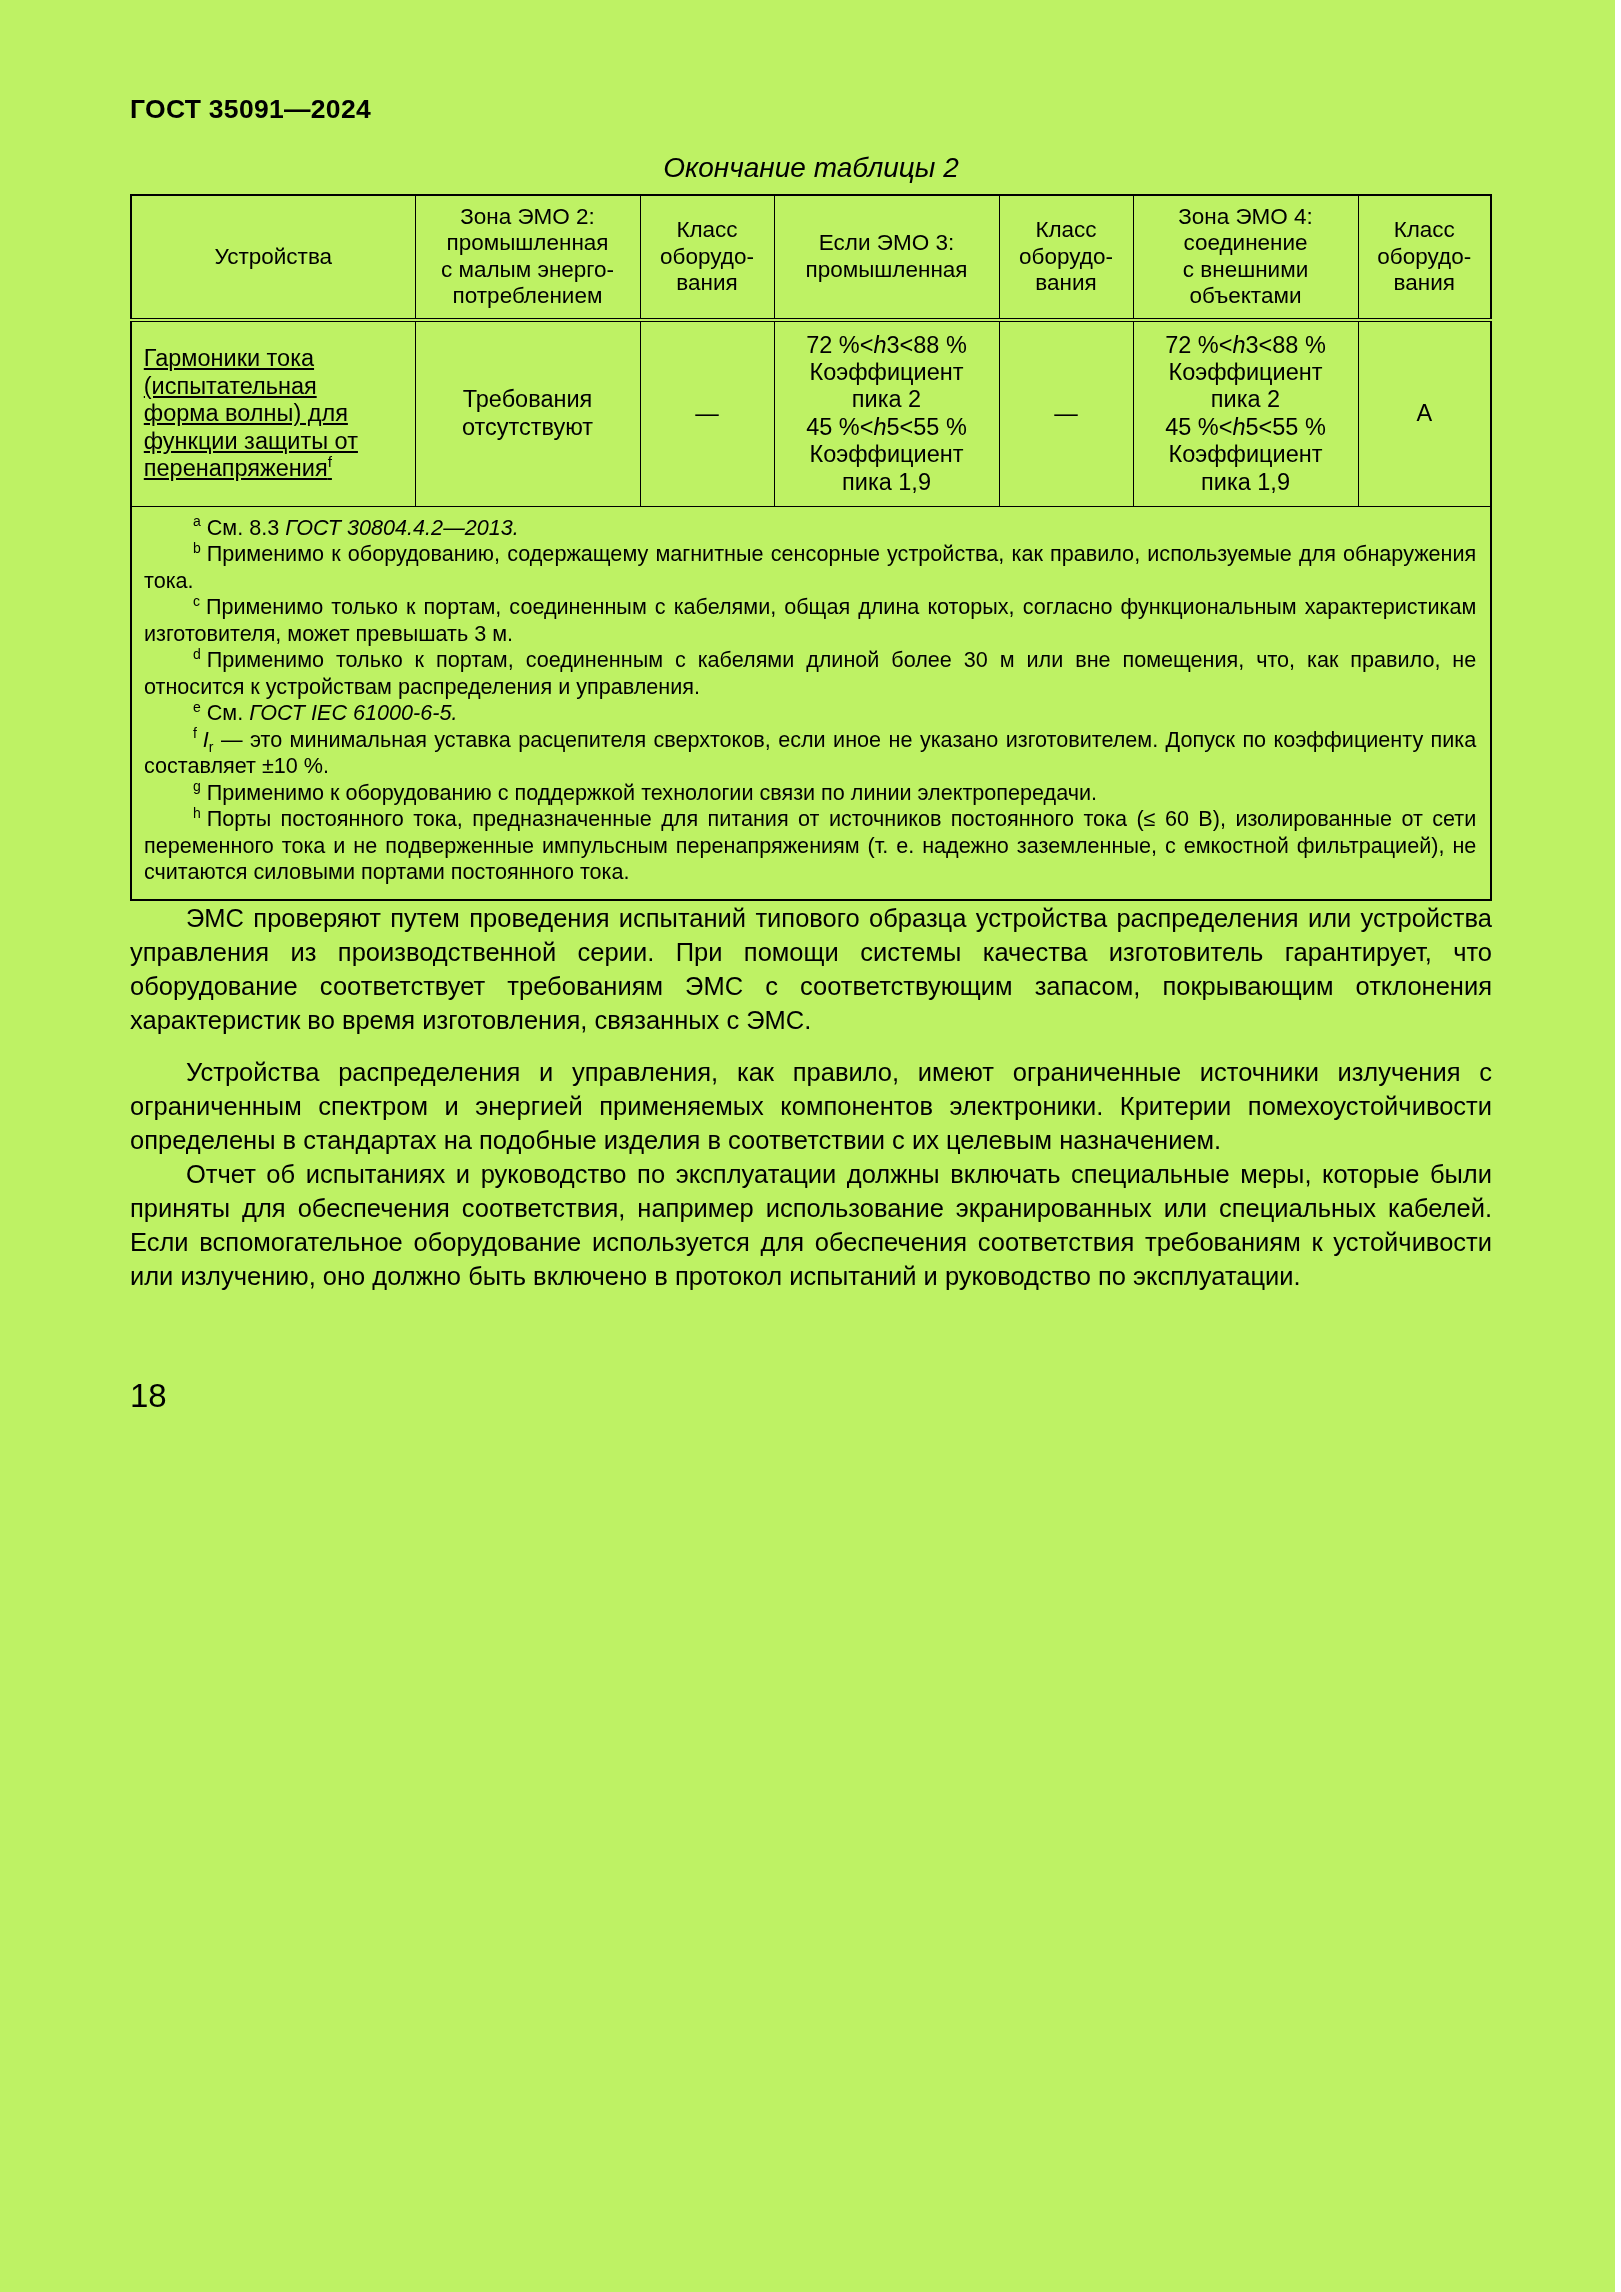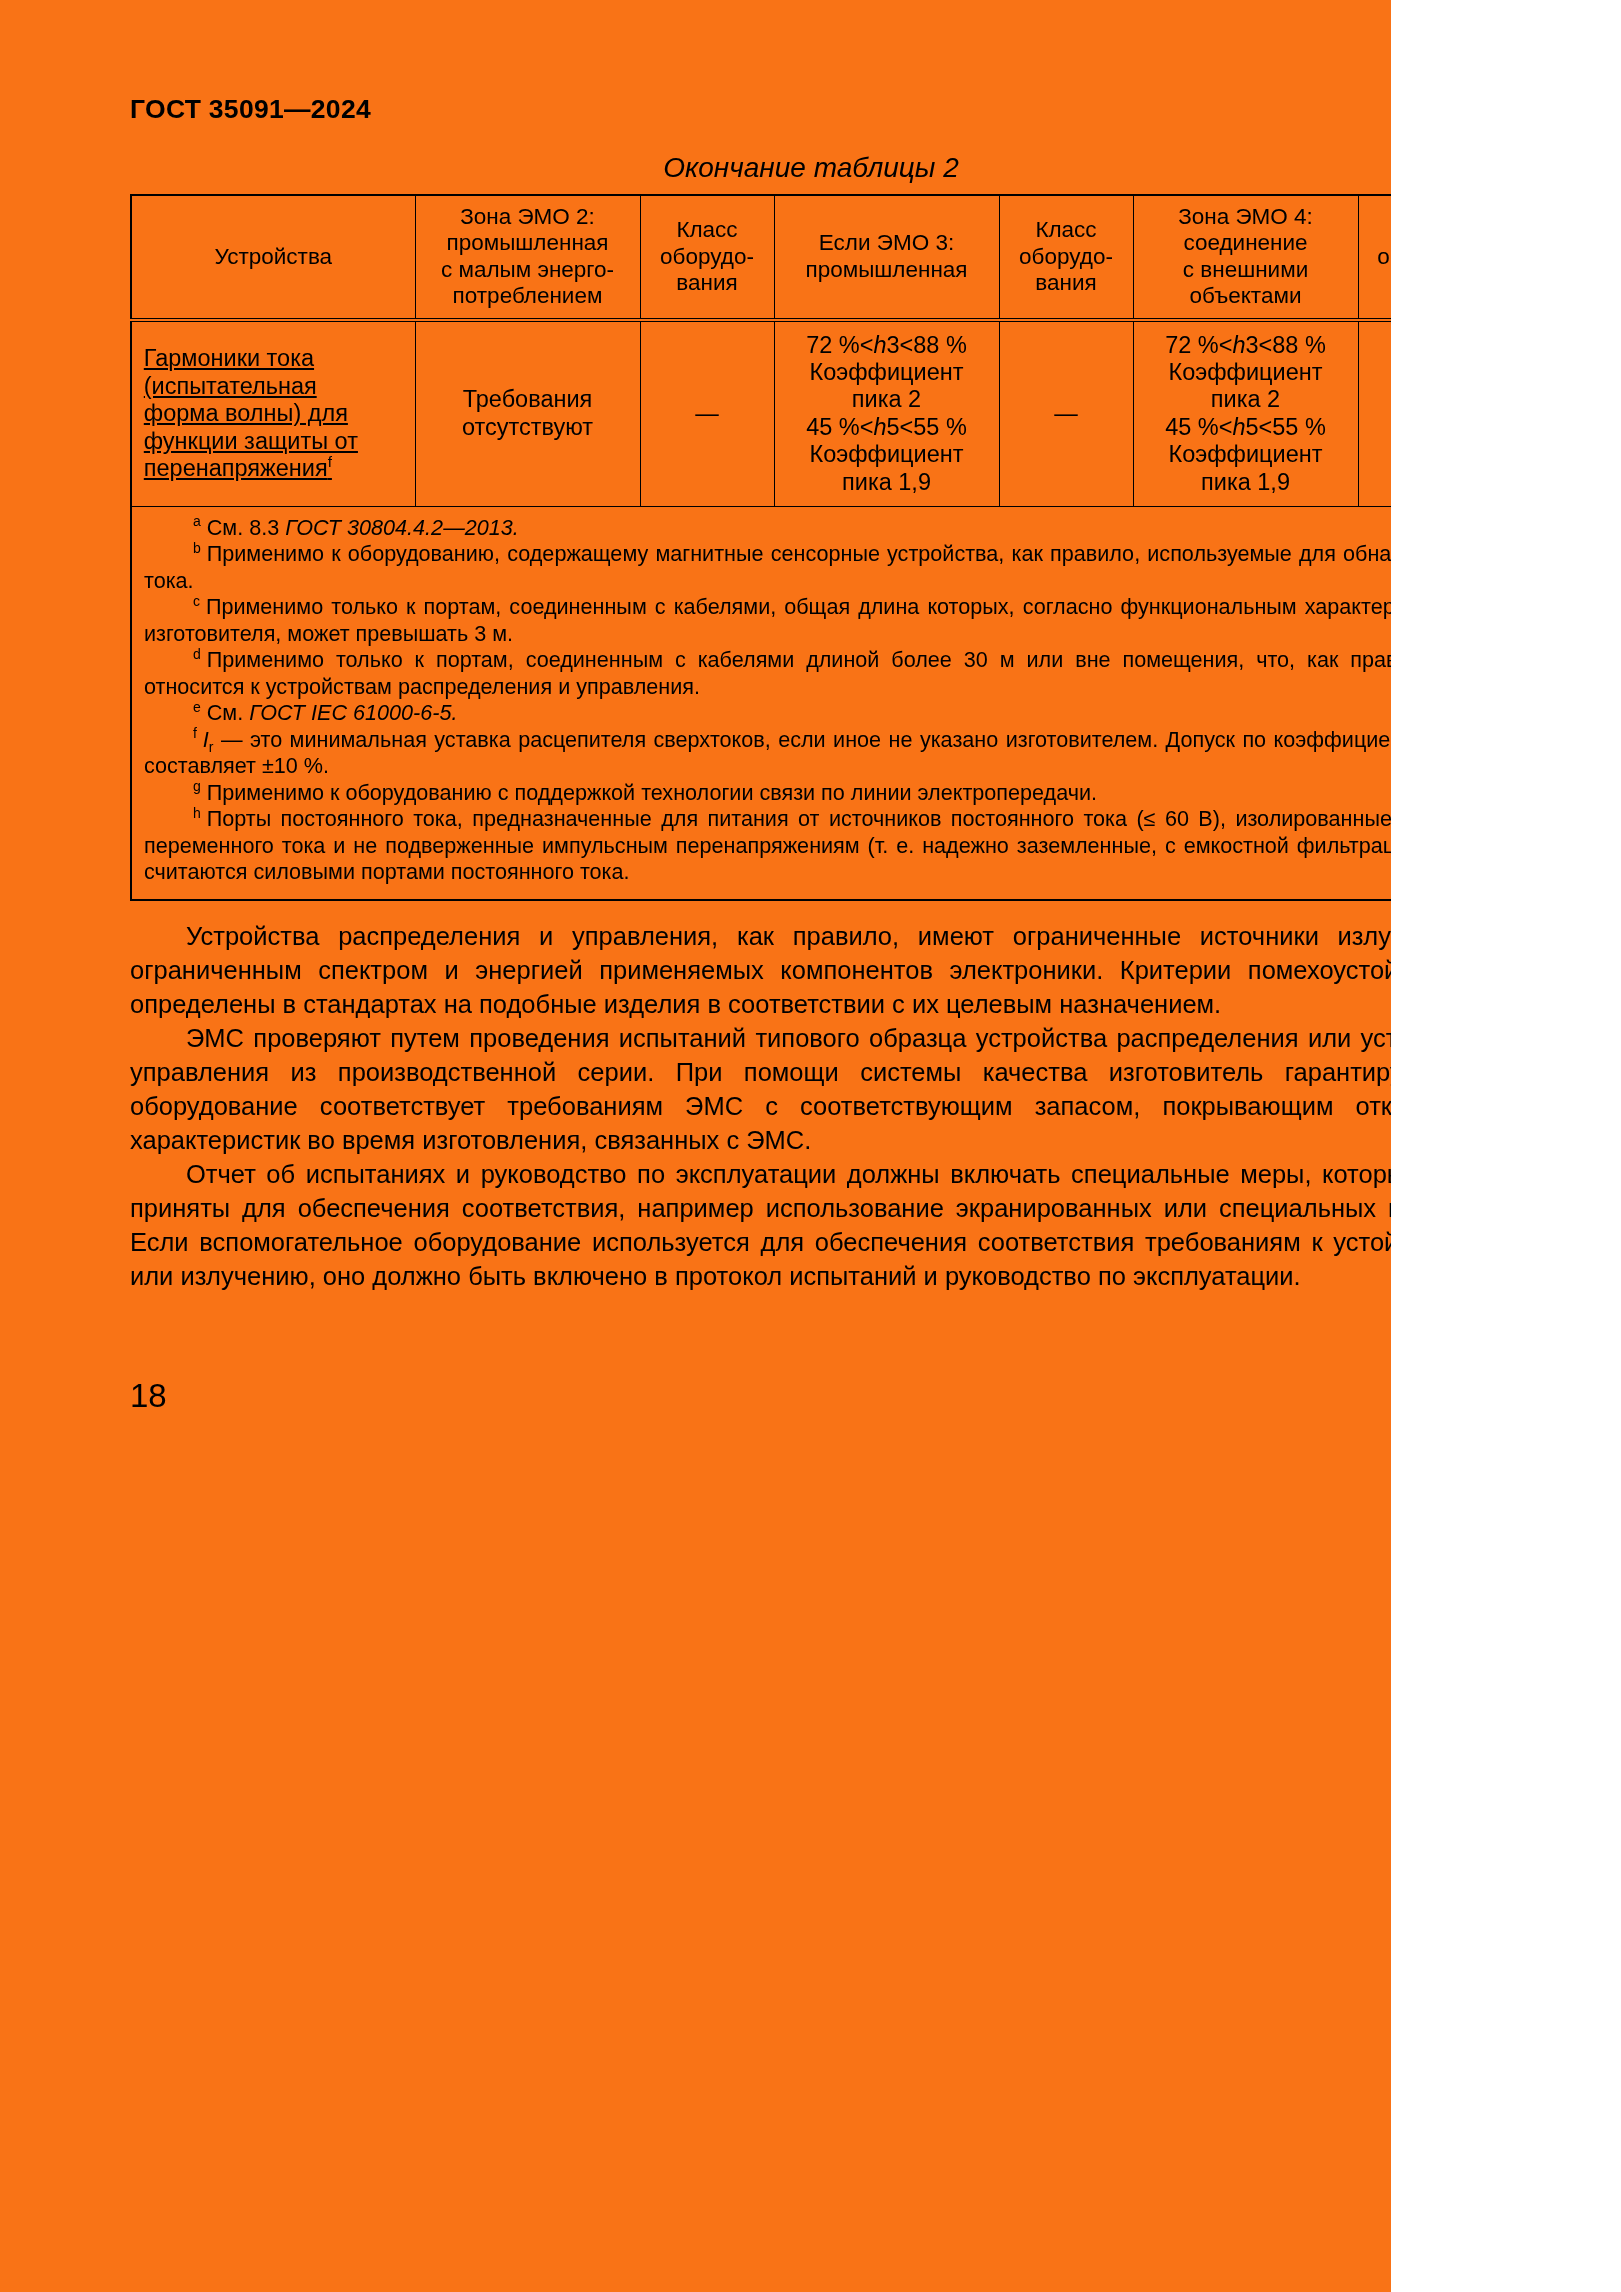--- a/index.html
+++ b/index.html
@@ -1,20 +1,20 @@
 <!DOCTYPE html>
 <html lang="ru"><head>
 <meta charset="utf-8">
 <style>
   html, body { margin: 0; padding: 0; background: #ffffff; }
   .page {
     position: relative;
-    width: 1391px;
+    width: 1615px;
     height: 2293px;
-    background: #f97316;
+    background: #bef264;
     color: #000000;
     font-family: "Liberation Sans", sans-serif;
     overflow: hidden;
   }
   .content {
     position: absolute;
     left: 130px;
     top: 94px;
     width: 1362px;
   }
@@ -176,21 +176,21 @@
             <p class="footnote"><sup class="fn-marker">e</sup><span><span>См. </span><i>ГОСТ IEC 61000-6-5.</i></span></p>
             <p class="footnote"><sup class="fn-marker">f</sup><span><i>I</i><sub>r</sub><span> — это минимальная уставка расцепителя сверхтоков, если иное не указано изготовителем. Допуск по коэффициенту пика составляет ±10 %.</span></span></p>
             <p class="footnote"><sup class="fn-marker">g</sup><span><span>Применимо к оборудованию с поддержкой технологии связи по линии электропередачи.</span></span></p>
             <p class="footnote"><sup class="fn-marker">h</sup><span><span>Порты постоянного тока, предназначенные для питания от источников постоянного тока (≤ 60 В), изолированные от сети переменного тока и не подверженные импульсным перенапряжениям (т. е. надежно заземленные, с емкостной фильтрацией), не считаются силовыми портами постоянного тока.</span></span></p>
           </td>
         </tr>
       </tbody>
     </table>
 
 
+    <p class="body-paragraph">ЭМС проверяют путем проведения испытаний типового образца устройства распределения или устройства управления из производственной серии. При помощи системы качества изготовитель гарантирует, что оборудование соответствует требованиям ЭМС с соответствующим запасом, покрывающим отклонения характеристик во время изготовления, связанных с ЭМС.</p>
     <p class="body-paragraph first">Устройства распределения и управления, как правило, имеют ограниченные источники излучения с ограниченным спектром и энергией применяемых компонентов электроники. Критерии помехоустойчивости определены в стандартах на подобные изделия в соответствии с их целевым назначением.</p>
-    <p class="body-paragraph">ЭМС проверяют путем проведения испытаний типового образца устройства распределения или устройства управления из производственной серии. При помощи системы качества изготовитель гарантирует, что оборудование соответствует требованиям ЭМС с соответствующим запасом, покрывающим отклонения характеристик во время изготовления, связанных с ЭМС.</p>
     <p class="body-paragraph">Отчет об испытаниях и руководство по эксплуатации должны включать специальные меры, которые были приняты для обеспечения соответствия, например использование экранированных или специальных кабелей. Если вспомогательное оборудование используется для обеспечения соответствия требованиям к устойчивости или излучению, оно должно быть включено в протокол испытаний и руководство по эксплуатации.</p>
 
   </div>
 
   <div class="page-number">18</div>
 </div>
 
 
 </body></html>

